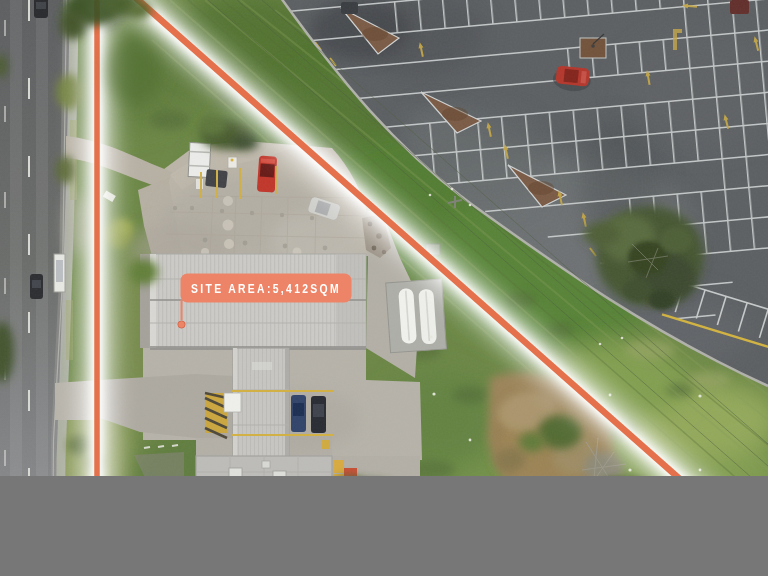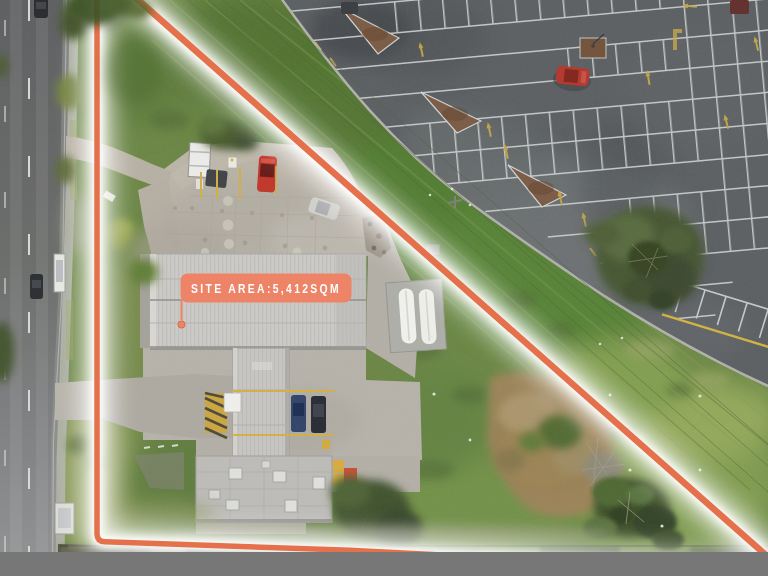--- a/index.html
+++ b/index.html
@@ -1,15 +1,15 @@
 <!DOCTYPE html>
 <html><head><meta charset="utf-8">
 <style>
 html,body{margin:0;padding:0;background:#777;}
-#wrap{width:768px;height:552px;overflow:hidden;position:relative;font-family:"Liberation Sans",sans-serif;}
+#wrap{width:768px;height:476px;overflow:hidden;position:relative;font-family:"Liberation Sans",sans-serif;}
 </style></head><body>
 <div id="wrap">
 <svg width="768" height="576" viewBox="0 0 768 576">
 <defs>
 <filter id="b2" x="-50%" y="-50%" width="200%" height="200%">
           <feGaussianBlur stdDeviation="2"></feGaussianBlur>
         </filter>
 <filter id="b4" x="-50%" y="-50%" width="200%" height="200%">
           <feGaussianBlur stdDeviation="4"></feGaussianBlur>
         </filter>

